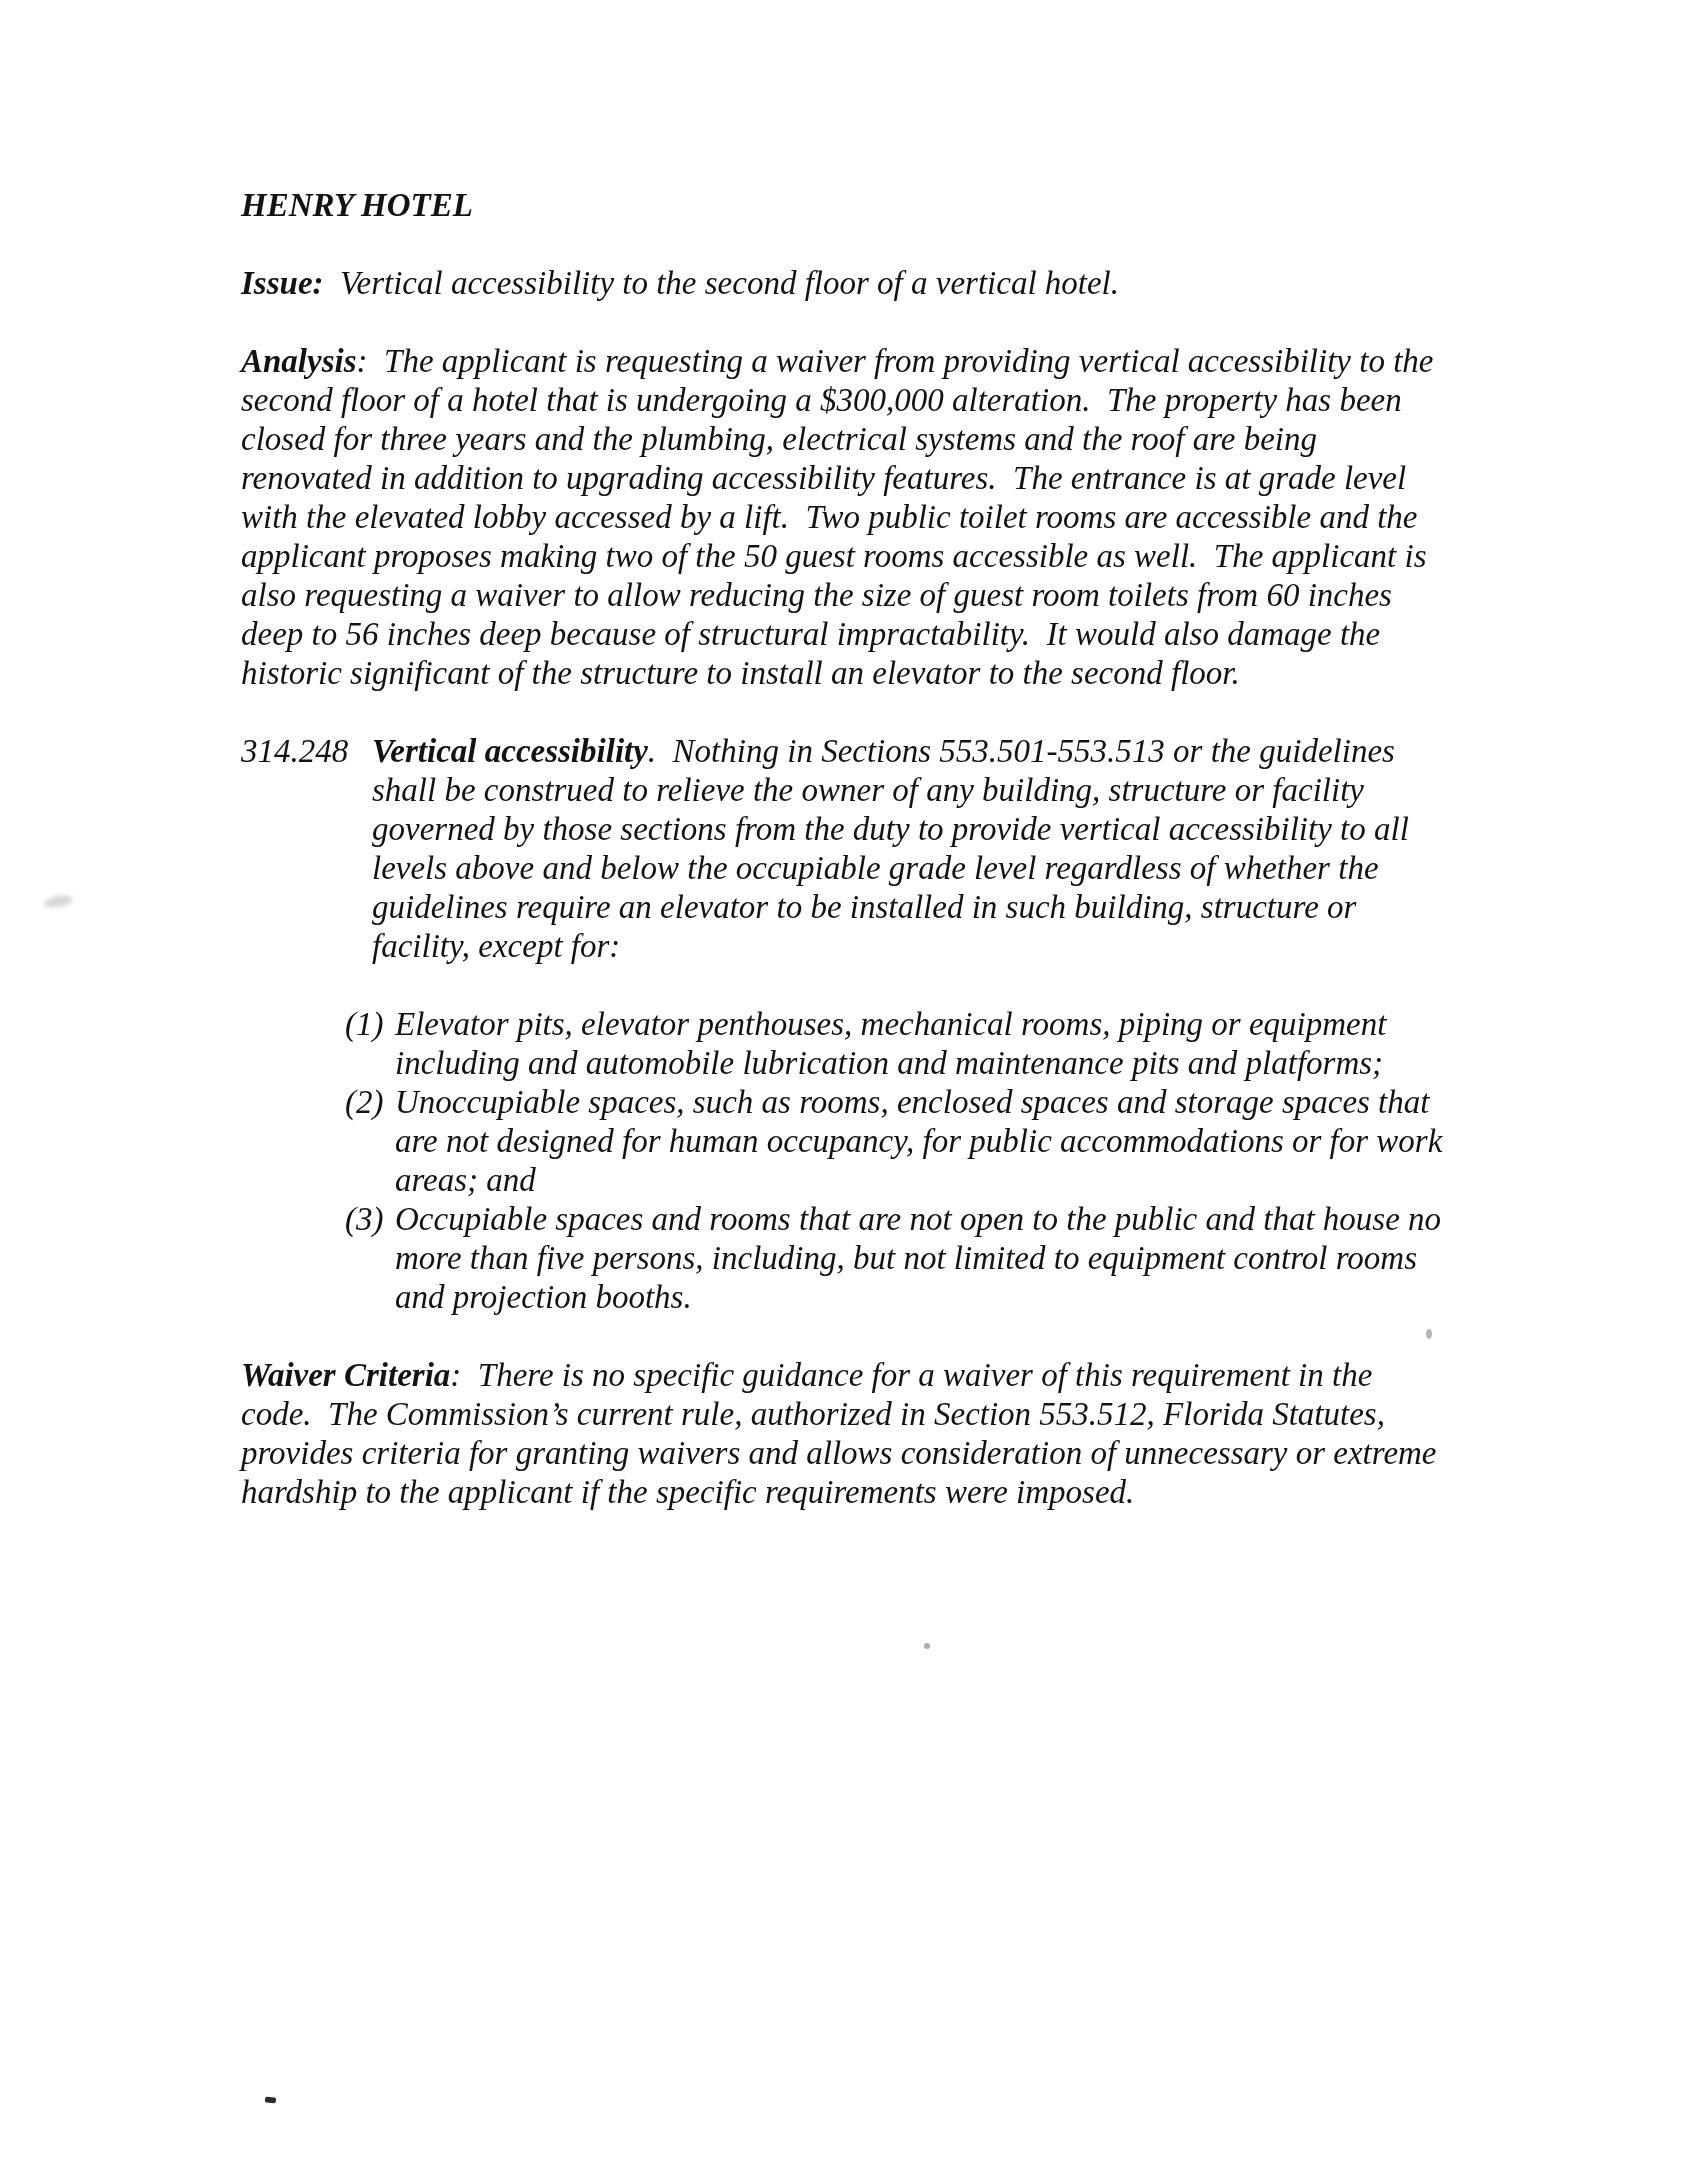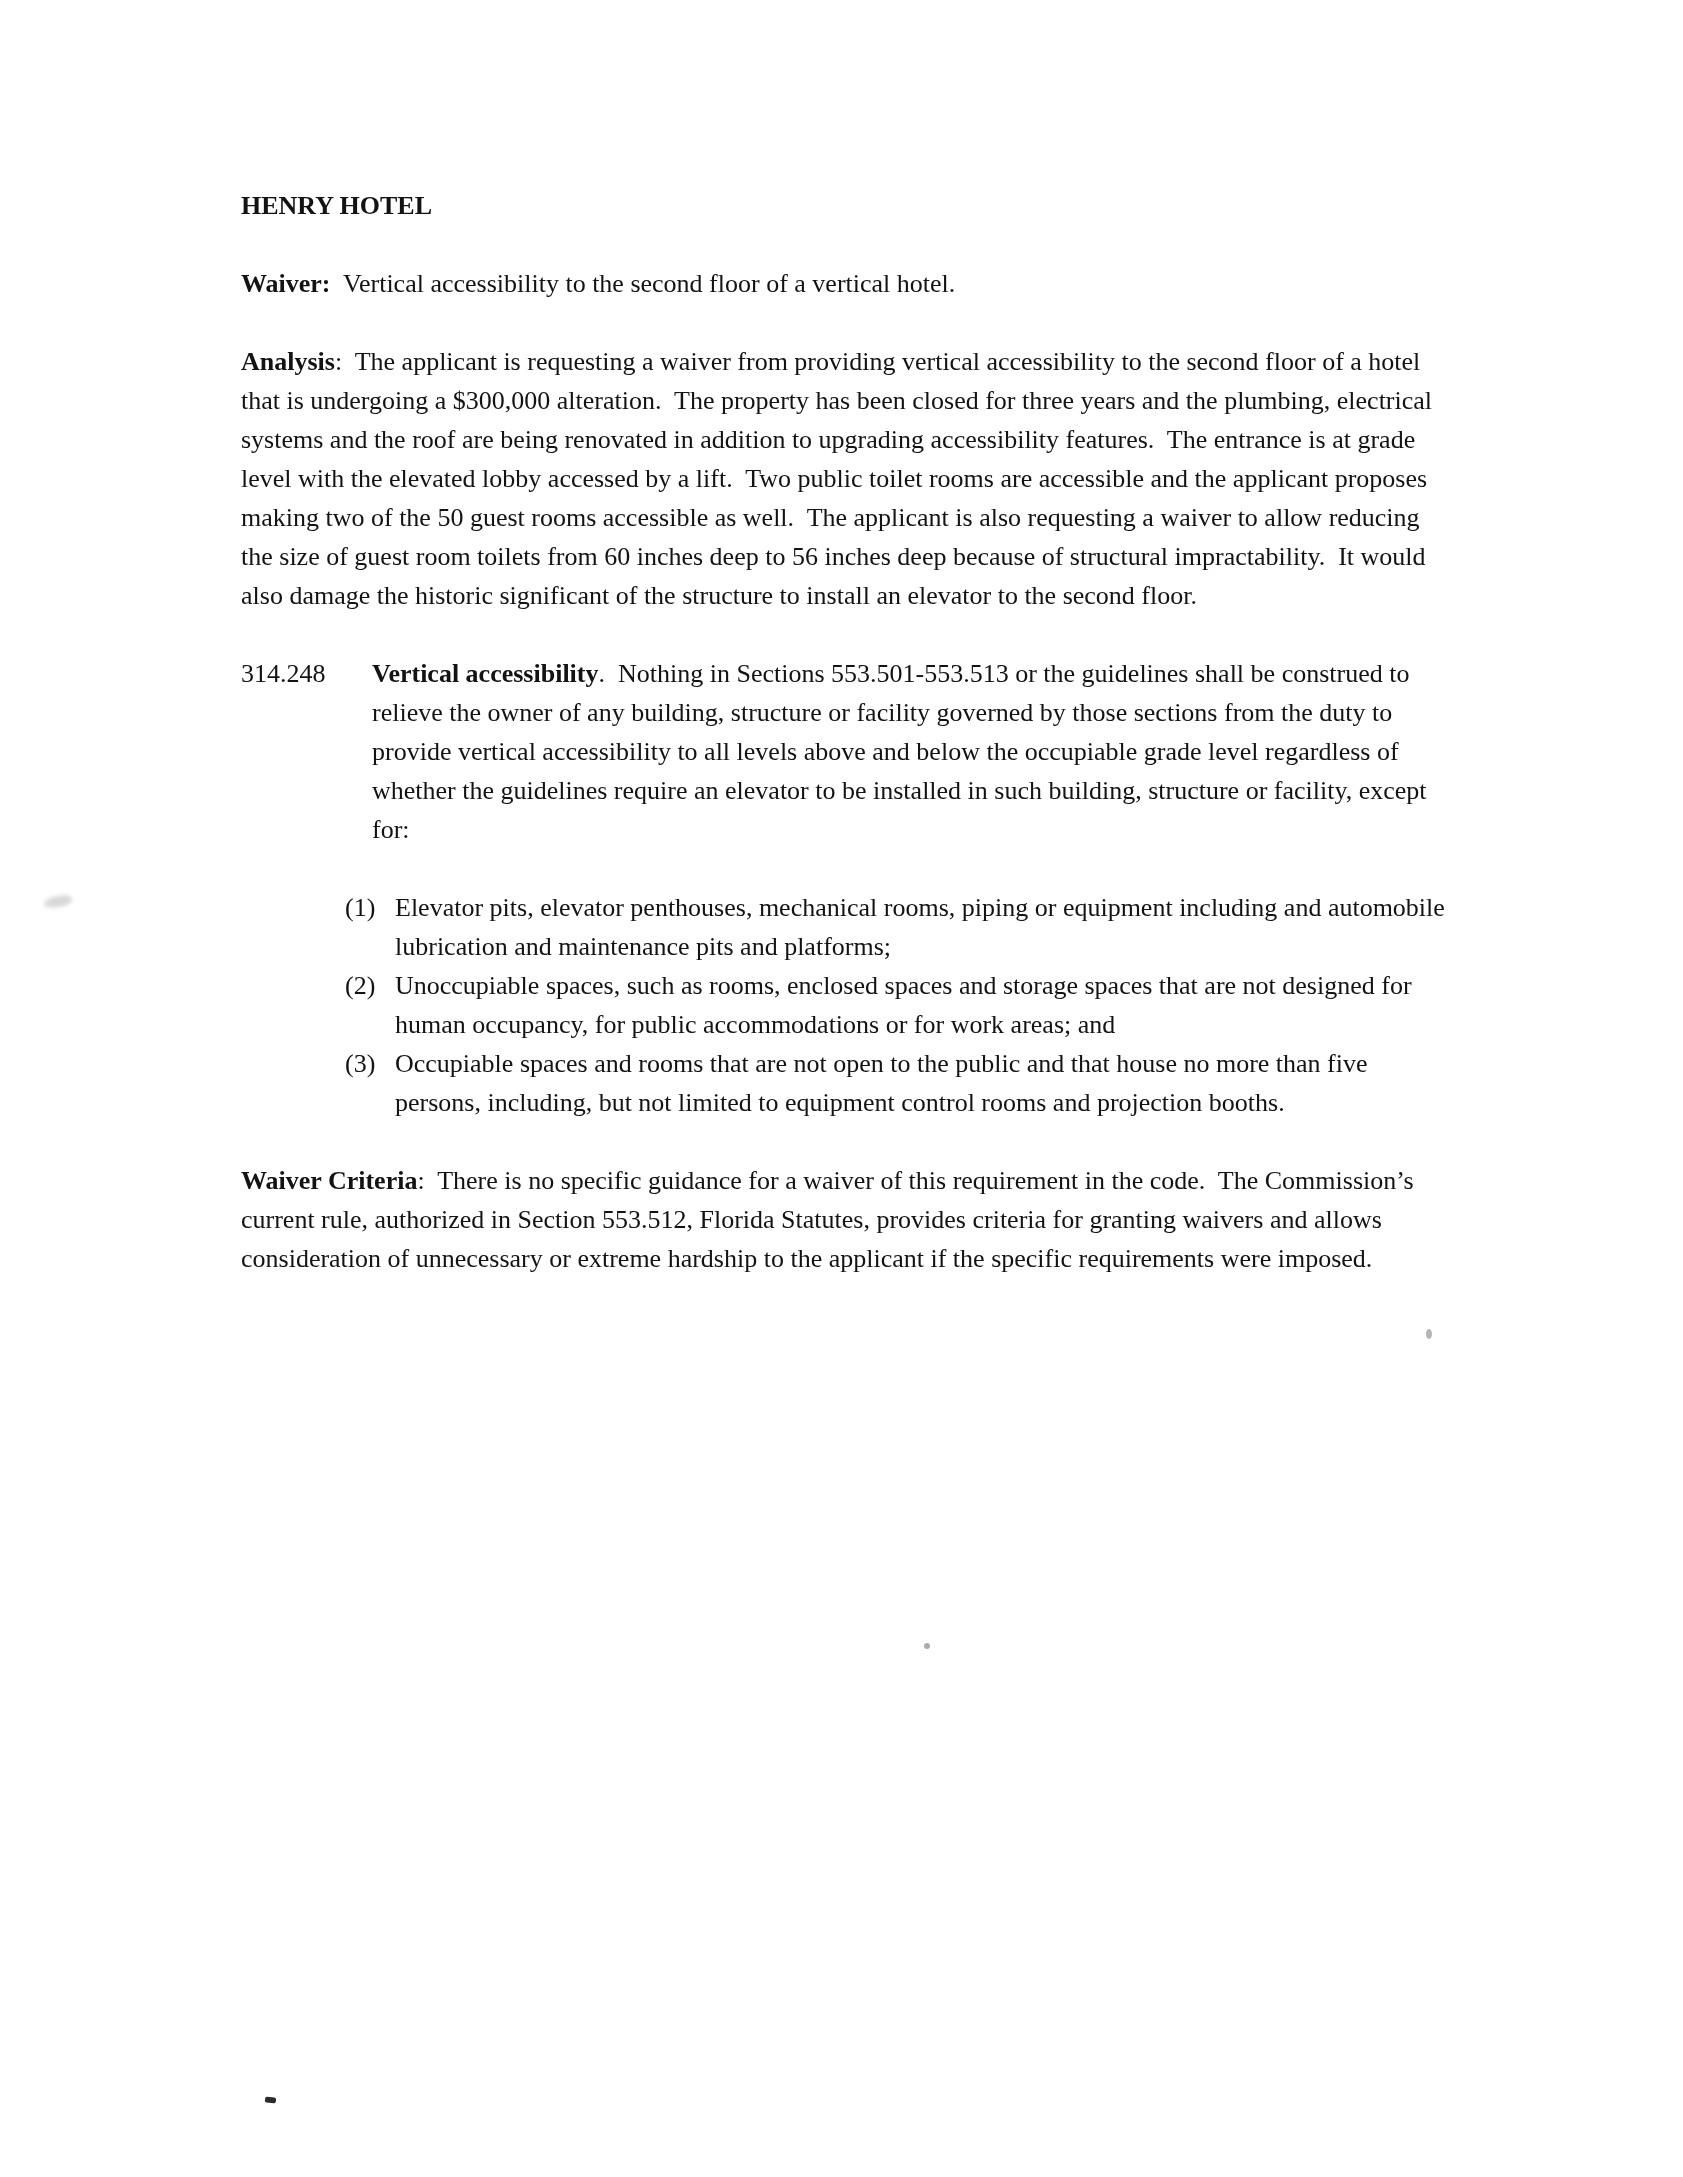--- a/index.html
+++ b/index.html
@@ -10,22 +10,23 @@
     background: #ffffff;
     font-family: "Liberation Serif", "DejaVu Serif", serif;
     color: #131313;
     overflow: hidden;
   }
   .content {
     position: absolute;
     left: 241px;
     top: 186px;
     width: 1210px;
-    font-size: 26px;
+    font-size: 33px;
     line-height: 39px;
+    font-style: italic;
   }
   .para { margin: 0 0 39px 0; white-space: pre-wrap; }
   .b { font-weight: bold; }
   .statute { display: flex; margin: 0 0 39px 0; }
   .statute-num { width: 131px; flex: none; }
   .statute-body { flex: 1; white-space: pre-wrap; }
   .clauses { margin: 0 0 39px 0; }
   .clause { display: flex; margin-left: 104px; }
   .clause-num { width: 50px; flex: none; }
   .clause-text { flex: 1; white-space: pre-wrap; }
@@ -52,21 +53,21 @@
 </style>
 </head>
 <body>
 
 <div class="page">
 
   <div class="content">
 
     <div class="para b">HENRY HOTEL</div>
 
-    <div class="para"><span class="b">Waiver:</span><span>  Vertical accessibility to the second floor of a vertical hotel.</span></div>
+    <div class="para"><span class="b">Issue:</span><span>  Vertical accessibility to the second floor of a vertical hotel.</span></div>
 
     <div class="para"><span class="b">Analysis</span><span>:  </span><span>The applicant is requesting a waiver from providing vertical accessibility to the second floor of a hotel that is undergoing a $300,000 alteration.  The property has been closed for three years and the plumbing, electrical systems and the roof are being renovated in addition to upgrading accessibility features.  The entrance is at grade level with the elevated lobby accessed by a lift.  Two public toilet rooms are accessible and the applicant proposes making two of the 50 guest rooms accessible as well.  The applicant is also requesting a waiver to allow reducing the size of guest room toilets from 60 inches deep to 56 inches deep because of structural impractability.  It would also damage the historic significant of the structure to install an elevator to the second floor.</span></div>
 
 
 
 
 
     <div class="statute">
       <span class="statute-num">314.248</span>
       <div class="statute-body"><span class="b">Vertical accessibility</span><span>.  Nothing in Sections 553.501-553.513 or the guidelines shall be construed to relieve the owner of any building, structure or facility governed by those sections from the duty to provide vertical accessibility to all levels above and below the occupiable grade level regardless of whether the guidelines require an elevator to be installed in such building, structure or facility, except for:</span></div>

